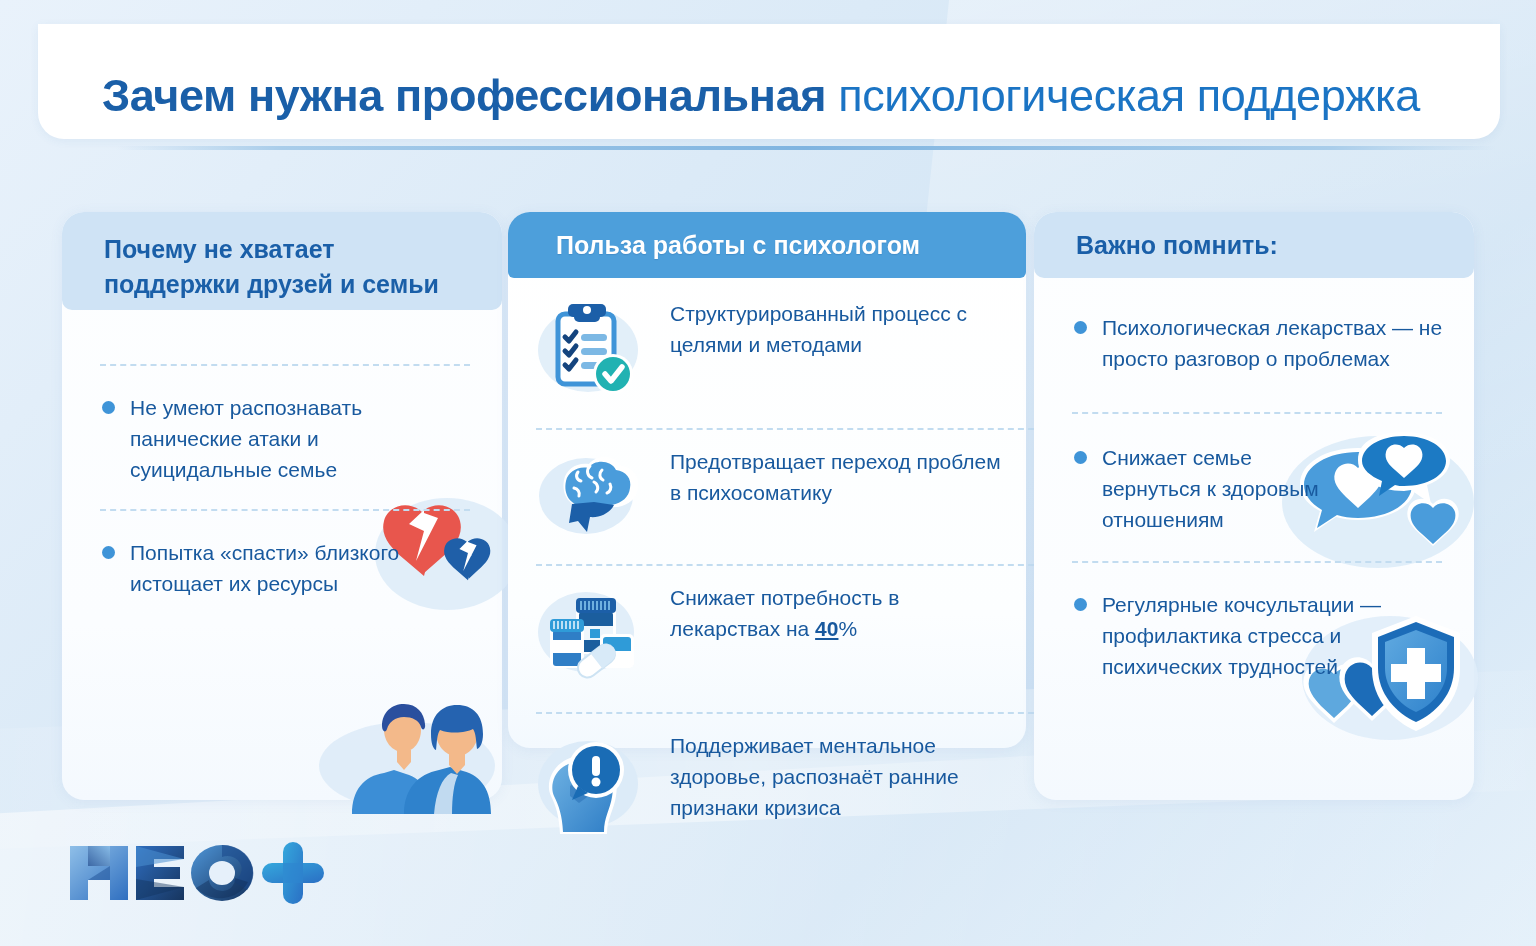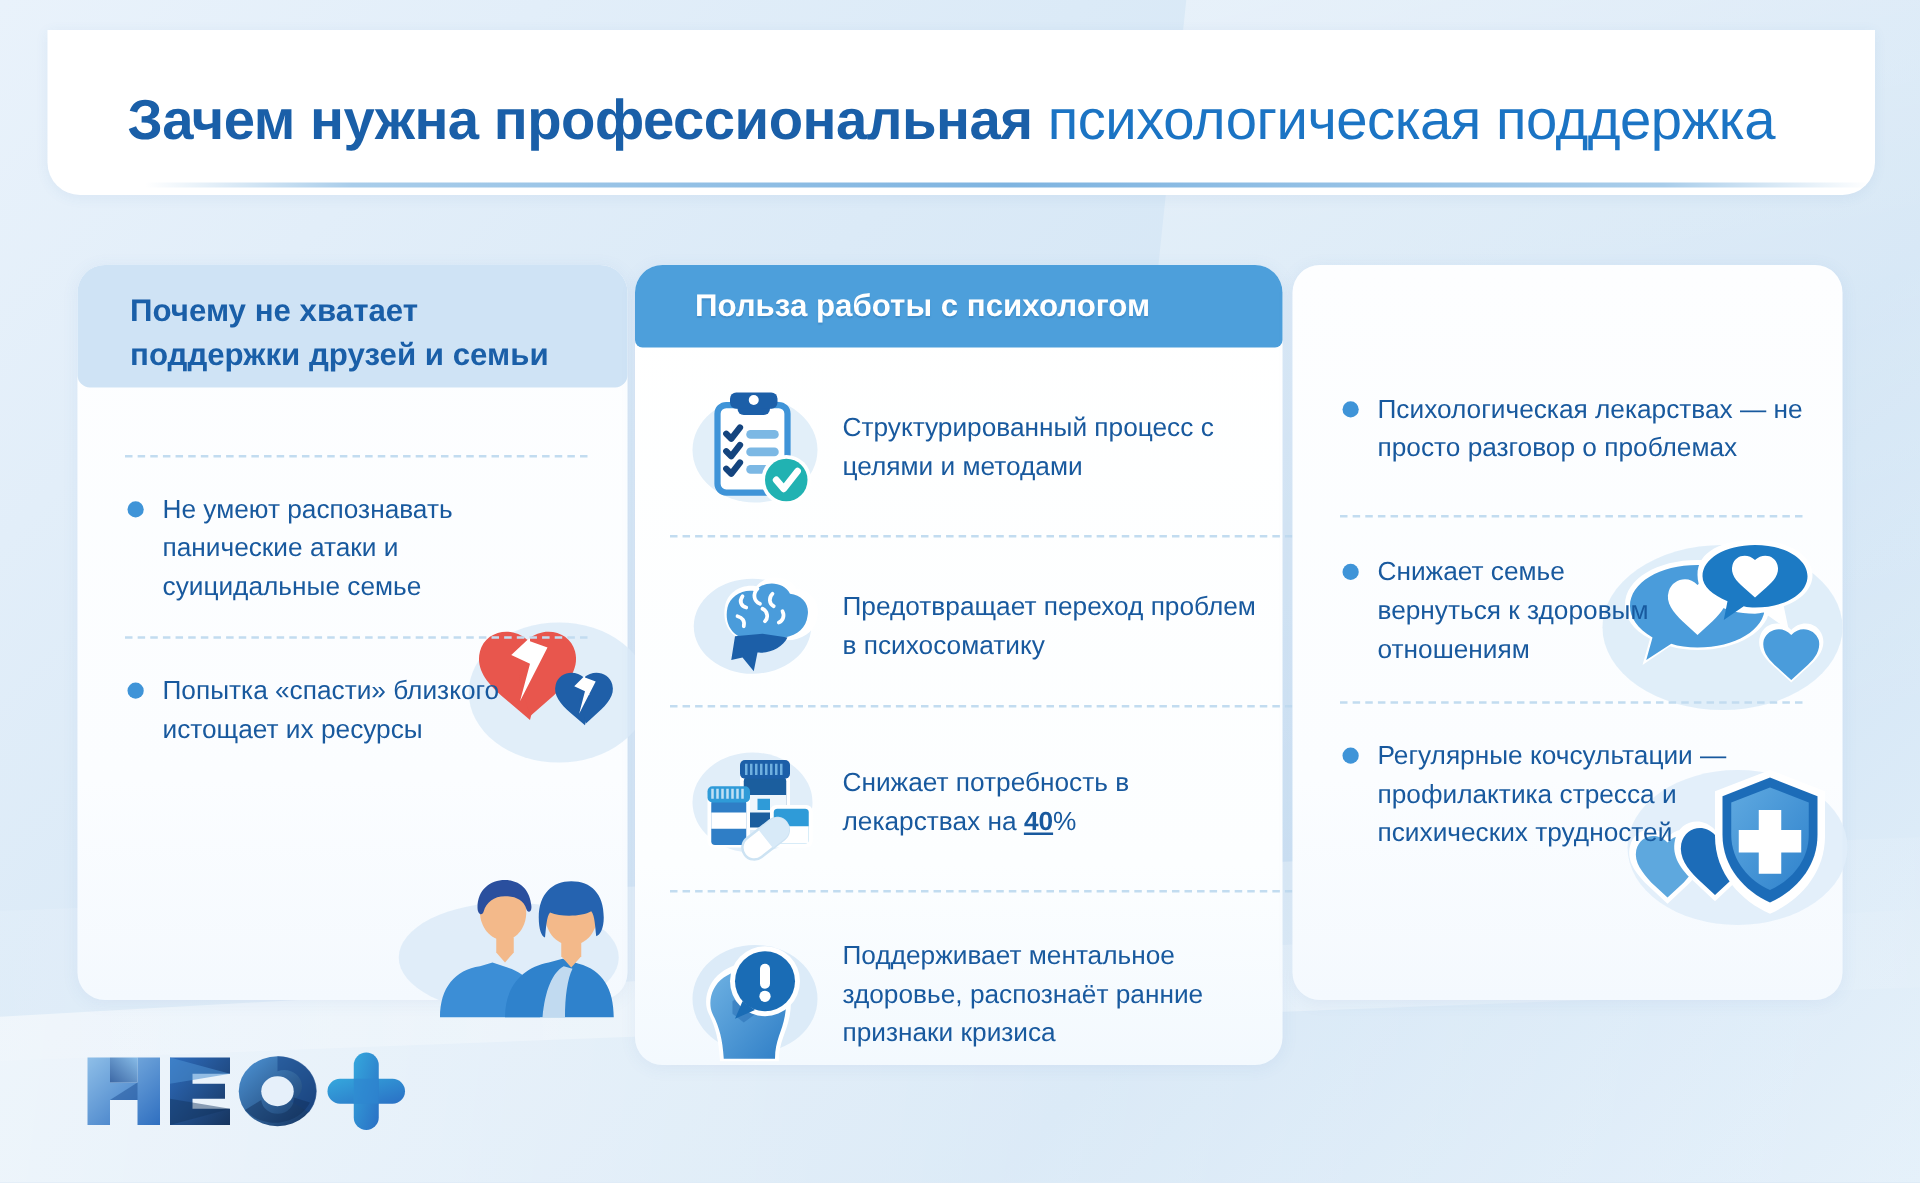--- a/index.html
+++ b/index.html
@@ -17,35 +17,35 @@
     background:linear-gradient(100deg,rgba(255,255,255,.55),rgba(255,255,255,0));
     transform:rotate(-3.2deg);}
   .bg-sweep-b{position:absolute;left:-200px;top:700px;width:1900px;height:120px;
     background:linear-gradient(90deg,rgba(255,255,255,.0),rgba(255,255,255,.45),rgba(255,255,255,0));
     transform:rotate(-2.2deg);}
   .bg-sweep-c{position:absolute;left:900px;top:-60px;width:900px;height:1100px;
     background:linear-gradient(160deg,rgba(255,255,255,.40),rgba(255,255,255,0) 60%);
     transform:rotate(6deg);}
 
   
-  .header-card{position:absolute;left:38px;top:24px;width:1462px;height:132px;
+  .header-card{position:absolute;left:38px;top:24px;width:1462px;height:115px;
     background:#ffffff;border-radius:0 0 26px 26px;
     box-shadow:0 2px 10px rgba(60,110,170,.07);}
   .title{position:absolute;left:64px;top:46px;width:1340px;
     font-size:45px;line-height:52px;letter-spacing:-.4px;white-space:nowrap;}
   .title .t-strong{font-weight:bold;color:#1a5fa8;}
   .title .t-light{font-weight:normal;color:#1b74c4;}
   .title-rule{position:absolute;left:78px;top:122px;width:1380px;height:4px;border-radius:3px;
     background:linear-gradient(90deg,rgba(160,200,235,0) 0%,#a9cdea 12%,#7fb4e0 50%,#a9cdea 88%,rgba(160,200,235,0) 100%);}
 
   
   .col{position:absolute;background:#fdfeff;box-shadow:0 2px 14px rgba(70,120,180,.07);}
   .col-left{left:62px;top:212px;width:440px;height:588px;border-radius:22px;
     background:linear-gradient(180deg,#fdfeff 0%,#fbfdff 70%,#f4f9fe 100%);}
-  .col-mid{left:508px;top:212px;width:518px;height:640px;border-radius:22px;
+  .col-mid{left:508px;top:212px;width:518px;height:536px;border-radius:22px;
     background:linear-gradient(180deg,#ffffff 0%,#fcfeff 75%,#f3f9fe 100%);}
   .col-right{left:1034px;top:212px;width:440px;height:588px;border-radius:22px;
     background:linear-gradient(180deg,#fdfeff 0%,#fbfdff 70%,#f4f9fe 100%);}
 
   .hdr-soft{position:absolute;left:0;top:0;width:100%;box-sizing:border-box;
     background:#cfe3f5;border-radius:22px 22px 10px 10px;
     color:#1a5fa8;font-weight:bold;font-size:25px;line-height:35px;
     padding:20px 26px 16px 42px;}
   .hdr-soft.two{height:98px;}
   .hdr-soft.one{height:66px;padding-top:16px;}
@@ -57,21 +57,21 @@
 
   
   .blist{position:absolute;left:0;top:0;width:100%;box-sizing:border-box;padding:0 30px 0 36px;}
   .bitem{position:relative;padding:0 0 0 32px;}
   .bdot{position:absolute;left:4px;top:9px;width:13px;height:13px;border-radius:50%;
     background:#3f94d8;}
   .btext{color:#18599e;font-size:21px;line-height:31px;}
   .bsep{height:0;border-top:2px dashed #c2dcf0;margin:0 2px;}
 
   
-  .mrow{position:relative;display:flex;align-items:center;gap:16px;padding:0 24px 0 26px;box-sizing:border-box;margin-left:16px;}
+  .mrow{position:relative;display:flex;gap:28px;padding:0 24px 0 26px;box-sizing:border-box;}
   .micon{flex:0 0 108px;width:108px;height:100px;position:relative;}
   .mtext{color:#18599e;font-size:21px;line-height:31px;}
   .mtext b{font-weight:bold;text-decoration:underline;}
   .msep{height:0;border-top:2px dashed #c2dcf0;margin:0 28px;}
 
   
   .logo{position:absolute;left:66px;top:836px;width:260px;height:74px;}
 </style>
 </head>
 <body>
@@ -241,20 +241,21 @@
           <path d="M44 56l-6 14 16-7z" fill="#1a6cb5"></path>
           <rect x="58" y="26" width="8" height="20" rx="4" fill="#ffffff"></rect>
           <circle cx="62" cy="52" r="4.5" fill="#ffffff"></circle>
         </svg>
       </div>
       <div class="mtext" style="max-width:320px;">Поддерживает ментальное здоровье, распознаёт ранние признаки кризиса</div>
     </div>
   </div>
 
   <div class="col col-right">
+    <div class="hdr-soft one">Важно помнить:</div>
 
     <svg style="position:absolute;left:236px;top:212px;" width="210" height="150" viewBox="0 0 210 150">
       <ellipse cx="108" cy="78" rx="96" ry="66" fill="#ddecf8" opacity=".9"></ellipse>
       <g>
         <path d="M88 24c32 0 58 15 58 36s-26 36-58 36c-8 0-15-1-22-3l-22 15 6-21C36 80 30 70 30 60c0-21 26-36 58-36z" fill="#ffffff"></path>
         <path d="M88 28c30 0 54 14 54 33s-24 33-54 33c-8 0-15-1-21-3L47 104l5-18C40 79 34 70 34 61c0-19 24-33 54-33z" fill="#4a9cdb"></path>
         <path d="M88 44c-7-8-20-5-23 5-3 9 4 17 11 24l12 11 12-11c7-7 14-15 11-24-3-10-16-13-23-5z" fill="#ffffff"></path>
       </g>
       <g>
         <path d="M134 8c26 0 46 12 46 28 0 11-9 20-23 25l4 19-20-14c-2 0-5 1-7 1-26 0-46-12-46-31s20-28 46-28z" fill="#ffffff"></path>

